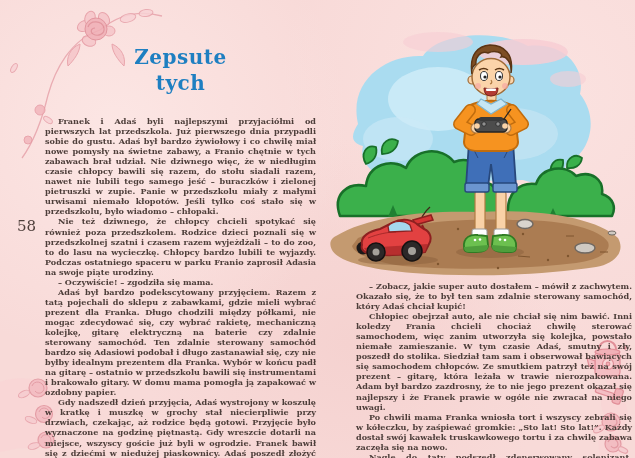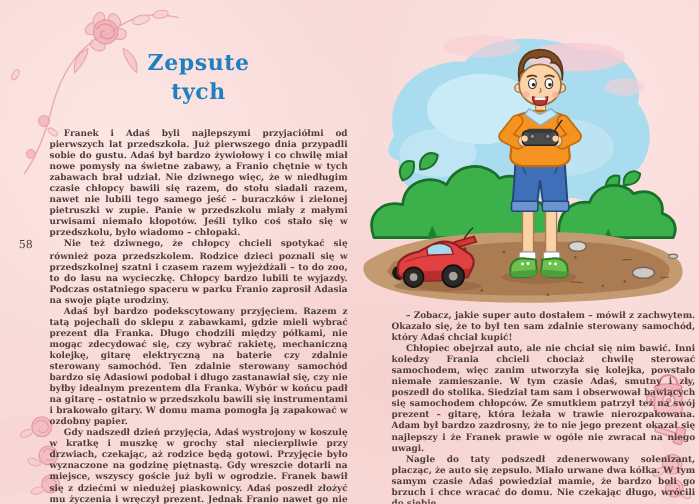--- a/index.html
+++ b/index.html
@@ -29,21 +29,21 @@
     color:#1e7fc1;letter-spacing:.5px;
   }
   .story{color:#4d3e3a;}
   .story p{
     margin:0;text-indent:13px;text-align:justify;
     font-size:8.1px;line-height:10.05px;
     hyphens:auto;font-weight:bold;-webkit-hyphens:auto;
   }
   .page-number{
     position:absolute;left:17px;top:217px;
-    font-size:10px;color:#4d3e3a;
+    font-size:15px;color:#4d3e3a;
   }
   .right-story{position:absolute;left:38px;top:257px;width:276px;}
   .illustration{position:absolute;left:0;top:0;}
 </style>
 </head>
 <body>
 
 <div class="spread">
 
   <svg class="deco deco-tl" width="170" height="170" viewBox="0 0 170 170">
@@ -114,20 +114,21 @@
     </g>
   </svg>
 
   <div class="left-page">
     <div class="page-number">58</div>
     <div class="left-col">
       <h1 class="title"><span>Zepsute</span><br><span>tych</span></h1>
       <div class="story">
         <p>Franek i Adaś byli najlepszymi przyjaciółmi od pierwszych lat przedszkola. Już pierwszego dnia przypadli sobie do gustu. Adaś był bardzo żywiołowy i co chwilę miał nowe pomysły na świetne zabawy, a Franio chętnie w tych zabawach brał udział. Nie dziwnego więc, że w niedługim czasie chłopcy bawili się razem, do stołu siadali razem, nawet nie lubili tego samego jeść – buraczków i zielonej pietruszki w zupie. Panie w przedszkolu miały z małymi urwisami niemało kłopotów. Jeśli tylko coś stało się w przedszkolu, było wiadomo – chłopaki.</p>
         <p>Nie też dziwnego, że chłopcy chcieli spotykać się również poza przedszkolem. Rodzice dzieci poznali się w przedszkolnej szatni i czasem razem wyjeżdżali – to do zoo, to do lasu na wycieczkę. Chłopcy bardzo lubili te wyjazdy. Podczas ostatniego spaceru w parku Franio zaprosił Adasia na swoje piąte urodziny.</p>
+        <p>– Oczywiście! – zgodziła się mama.</p>
         <p>Adaś był bardzo podekscytowany przyjęciem. Razem z tatą pojechali do sklepu z zabawkami, gdzie mieli wybrać prezent dla Franka. Długo chodzili między półkami, nie mogąc zdecydować się, czy wybrać rakietę, mechaniczną kolejkę, gitarę elektryczną na baterie czy zdalnie sterowany samochód. Ten zdalnie sterowany samochód bardzo się Adasiowi podobał i długo zastanawiał się, czy nie byłby idealnym prezentem dla Franka. Wybór w końcu padł na gitarę – ostatnio w przedszkolu bawili się instrumentami i brakowało gitary. W domu mama pomogła ją zapakować w ozdobny papier.</p>
         <p>Gdy nadszedł dzień przyjęcia, Adaś wystrojony w koszulę w kratkę i muszkę w grochy stał niecierpliwie przy drzwiach, czekając, aż rodzice będą gotowi. Przyjęcie było wyznaczone na godzinę piętnastą. Gdy wreszcie dotarli na miejsce, wszyscy goście już byli w ogrodzie. Franek bawił się z dziećmi w niedużej piaskownicy. Adaś poszedł złożyć mu życzenia i wręczył prezent. Jednak Franio nawet go nie rozpakował, ale chwycił Adasia za rękę i pokazał nową zabawkę, którą dostał od kolegi – sąsiada.</p>
       </div>
     </div>
   </div>
 
   <div class="right-page">
 
     <svg class="illustration" width="317" height="258" viewBox="0 0 317 258">
 
@@ -249,17 +250,18 @@
           <circle cx="187" cy="62" r="3" fill="#f6aba1" opacity="0.75"></circle>
           <path d="M 166 64 Q 173 66 180 64 Q 180 72 173 72 Q 166 72 166 64 Z" fill="#b33b33" stroke="#7d241e" stroke-width="1"></path>
           <rect x="168" y="64.5" width="10" height="2.5" rx="1" fill="#ffffff"></rect>
         </g>
       </g>
     </svg>
 
     <div class="story right-story">
       <p>– Zobacz, jakie super auto dostałem – mówił z zachwytem. Okazało się, że to był ten sam zdalnie sterowany samochód, który Adaś chciał kupić!</p>
       <p>Chłopiec obejrzał auto, ale nie chciał się nim bawić. Inni koledzy Frania chcieli chociaż chwilę sterować samochodem, więc zanim utworzyła się kolejka, powstało niemałe zamieszanie. W tym czasie Adaś, smutny i zły, poszedł do stolika. Siedział tam sam i obserwował bawiących się samochodem chłopców. Ze smutkiem patrzył też na swój prezent – gitarę, która leżała w trawie nierozpakowana. Adam był bardzo zazdrosny, że to nie jego prezent okazał się najlepszy i że Franek prawie w ogóle nie zwracał na niego uwagi.</p>
+      <p>Po chwili mama Franka wniosła tort i wszyscy zebrali się w kółeczku, by zaśpiewać gromkie: „Sto lat! Sto lat!”. Każdy dostał swój kawałek truskawkowego tortu i za chwilę zabawa zaczęła się na nowo.</p>
       <p>Nagle do taty podszedł zdenerwowany solenizant, płacząc, że auto się zepsuło. Miało urwane dwa kółka. W tym samym czasie Adaś powiedział mamie, że bardzo boli go brzuch i chce wracać do domu. Nie czekając długo, wrócili do siebie.</p>
     </div>
   </div>
 
 </div>
 
 </body></html>

